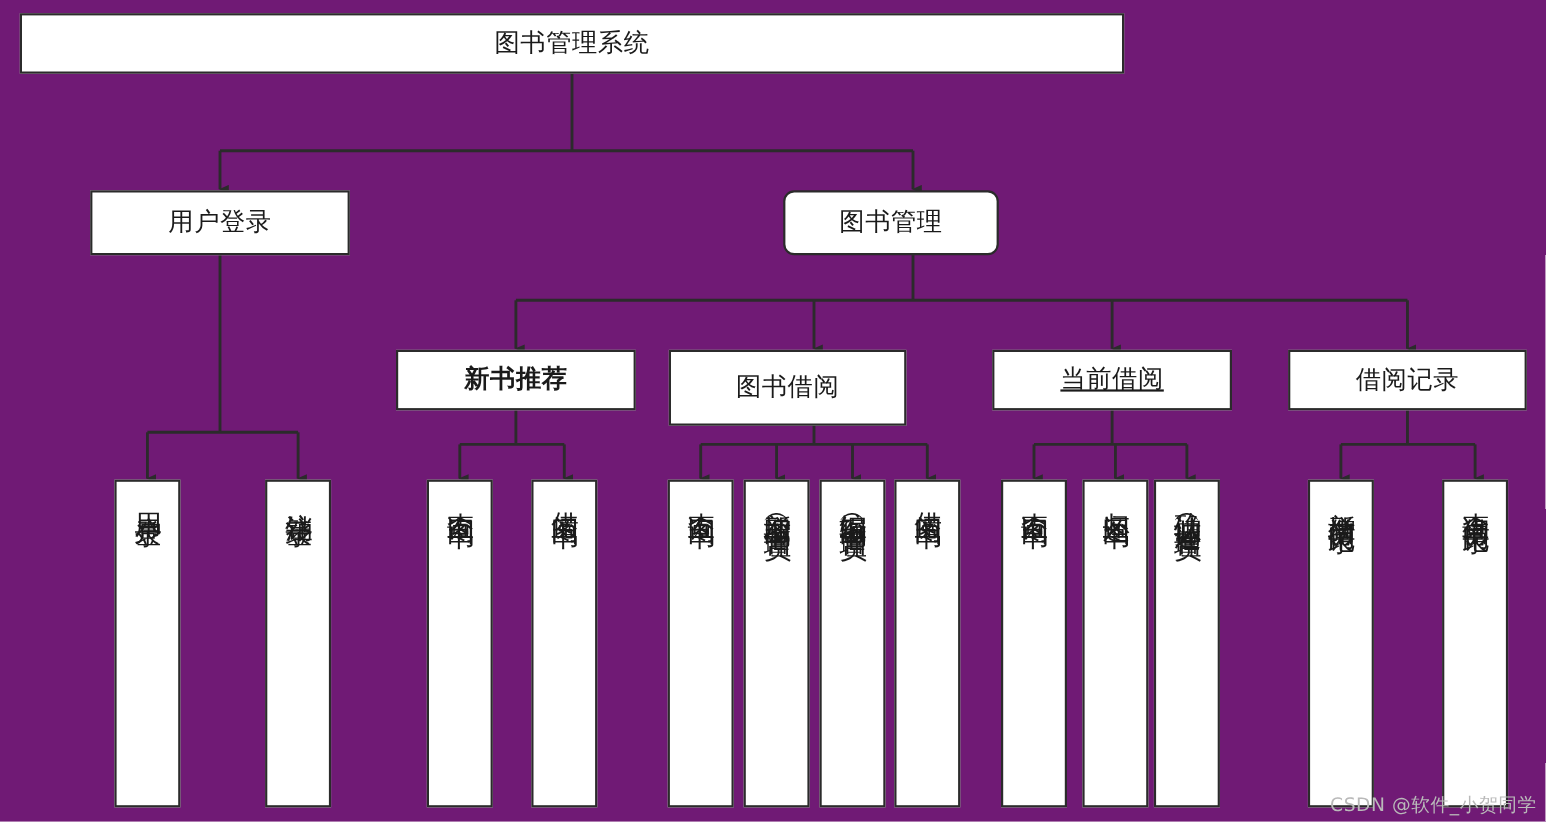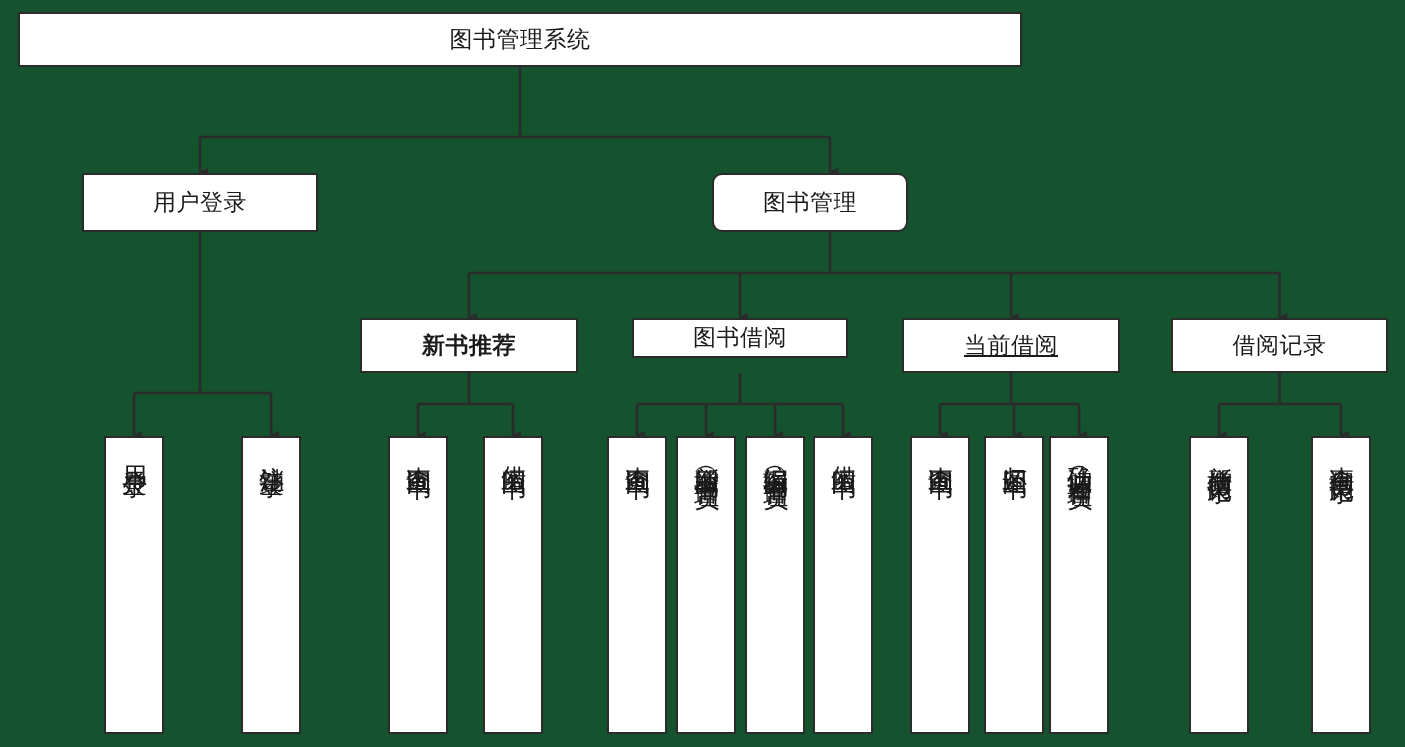--- a/index.html
+++ b/index.html
@@ -7,21 +7,21 @@
     padding: 0;
     background: #ffffff;
   }
   body {
     font-family: "DejaVu Sans", "Liberation Sans", sans-serif;
   }
   #diagram-root {
     position: relative;
     width: 1405px;
     height: 747px;
-    background: #14532d;
+    background: #701a75;
     overflow: hidden;
   }
   #edge-layer {
     position: absolute;
     left: 0;
     top: 0;
     width: 1405px;
     height: 747px;
   }
   .node {
@@ -123,21 +123,21 @@
       </div>
       <div class="node horiz" style="left: 82px; top: 173px; width: 236px; height: 59px;">
         <span class="node-label">用户登录</span>
       </div>
       <div class="node horiz" style="left: 712px; top: 173px; width: 196px; height: 59px; border-radius: 10px;">
         <span class="node-label">图书管理</span>
       </div>
       <div class="node horiz" style="left: 360px; top: 318px; width: 218px; height: 55px; font-weight: bold;">
         <span class="node-label">新书推荐</span>
       </div>
-      <div class="node horiz" style="left: 632px; top: 318px; width: 216px; height: 40px;">
+      <div class="node horiz" style="left: 608px; top: 318px; width: 216px; height: 69px;">
         <span class="node-label">图书借阅</span>
       </div>
       <div class="node horiz" style="left: 902px; top: 318px; width: 218px; height: 55px; text-decoration: underline;">
         <span class="node-label">当前借阅</span>
       </div>
       <div class="node horiz" style="left: 1171px; top: 318px; width: 217px; height: 55px; font-family: Liberation Serif, serif;">
         <span class="node-label">借阅记录</span>
       </div>
       <div class="node vert" style="left: 104px; top: 436px; width: 60px; height: 298px;">
         <span class="node-label">用户登录</span>
@@ -173,13 +173,14 @@
         <span class="node-label">确认归还（管理员）</span>
       </div>
       <div class="node vert" style="left: 1189px; top: 436px; width: 60px; height: 298px;">
         <span class="node-label">新增借阅记录</span>
       </div>
       <div class="node vert" style="left: 1311px; top: 436px; width: 60px; height: 298px;">
         <span class="node-label">查询借阅记录</span>
       </div>
     </div>
 
+  <div id="watermark">CSDN @软件_小贺同学</div>
 </div>
 
 </body></html>

